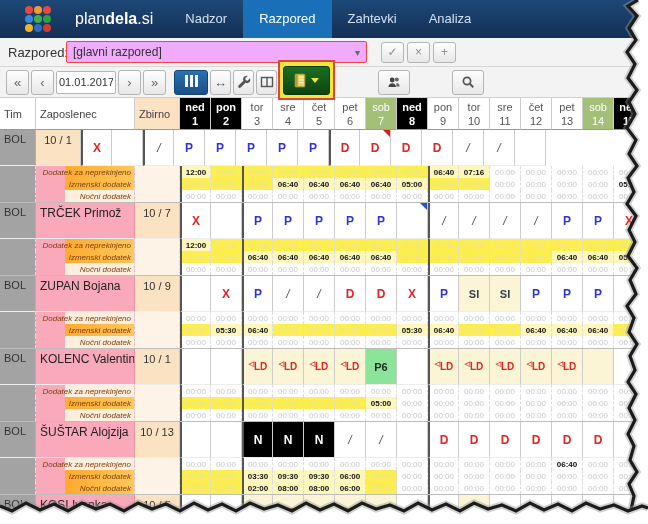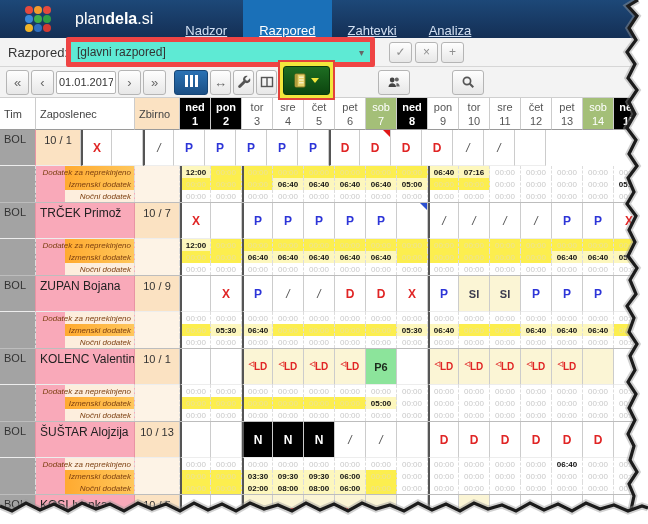--- a/index.html
+++ b/index.html
@@ -6,27 +6,27 @@
   .stage{position:relative;width:648px;height:524px;overflow:hidden;background:#fff;}
 
   
   .navbar{height:38px;background:linear-gradient(#1d4878,#142f55);display:flex;align-items:center;}
   .logo{display:flex;align-items:center;gap:24px;padding:0 16px 0 10px;cursor:pointer;margin-left:15px;}
   .dots{display:grid;grid-template-columns:repeat(3,8px);grid-auto-rows:8px;gap:1px;}
   .dots i{border-radius:50%;display:block;}
   .logo-text{font-size:16px;color:#fff;}
   .logo-text b{font-weight:bold;}
   .nav-items{display:flex;height:38px;}
-  .nav-item{color:#d2e0f2;font-size:13px;padding:12px 16px;line-height:38px;cursor:pointer;white-space:nowrap;text-decoration:underline;}
+  .nav-item{color:#d2e0f2;font-size:13px;padding:0 16px;line-height:38px;cursor:pointer;white-space:nowrap;}
   .nav-item.active{background:#1a70b8;color:#fff;text-align:center;}
 
   
   .schedbar{height:28px;background:#f3f3f3;border-bottom:1px solid #d6d6d6;display:flex;align-items:center;padding-left:8px;}
   .sched-label{font-size:13px;color:#333;width:46px;}
-  .select{margin-left:12px;width:293px;height:20px;background:#5eead4;border:5px solid #ef4444;border-radius:2px;display:flex;align-items:center;justify-content:space-between;font-size:12px;color:#333;padding-left:6px;cursor:pointer;}
+  .select{margin-left:12px;width:293px;height:20px;background:#f0abfc;border:1px solid #ef4444;border-radius:2px;display:flex;align-items:center;justify-content:space-between;font-size:12px;color:#333;padding-left:6px;cursor:pointer;}
   .select .caret{color:#666;padding-right:6px;font-size:10px;}
   .sbtn-group{display:flex;gap:3px;margin-left:14px;}
   .sbtn{width:23px;height:21px;background:linear-gradient(#fefefe,#e7e7e7);border:1px solid #b5b5b5;border-radius:3px;color:#8f8f8f;font-size:12px;display:flex;align-items:center;justify-content:center;cursor:pointer;padding:0;}
 
   
   .toolbar{height:30px;background:#f3f3f3;border-bottom:1px solid #cfcfcf;display:flex;align-items:center;padding-left:6px;gap:2px;}
   .tbtn{height:25px;width:23px;background:linear-gradient(#fefefe,#e7e7e7);border:1px solid #b5b5b5;border-radius:3px;font-size:13px;color:#666;display:flex;align-items:center;justify-content:center;cursor:pointer;padding:0;flex:0 0 auto;}
   .date-input{width:54px;height:19px;border:1px solid #b5b5b5;border-radius:2px;text-align:center;font-size:11px;color:#333;flex:0 0 auto;}
   .tbtn.wide{width:34px;margin-left:6px;}
   .tbtn.active-view{background:linear-gradient(#2a72b4,#1b4f85);border-color:#164575;}

